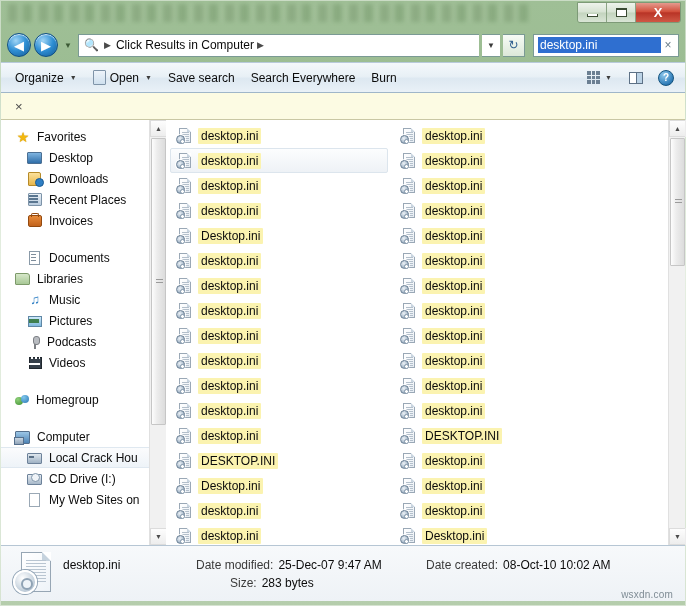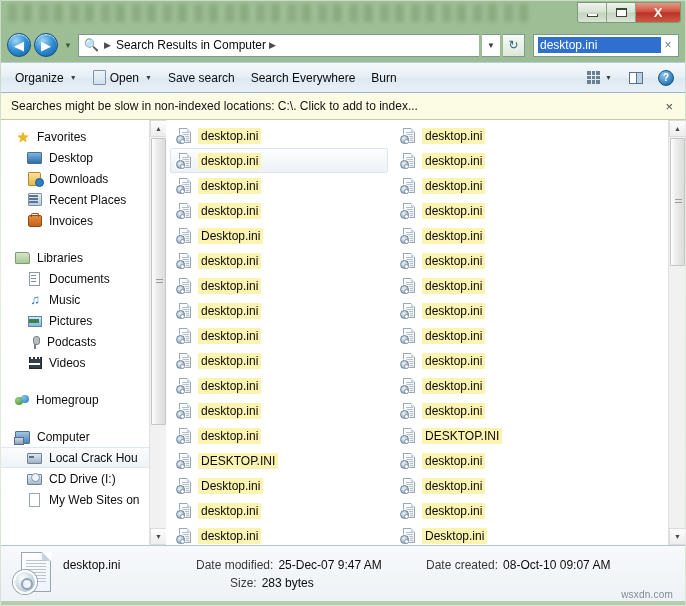--- a/index.html
+++ b/index.html
@@ -429,21 +429,21 @@
     <div class="navbtn">
       <span>▶</span>
     </div>
     <div id="recentdrop">
       <span>▼</span>
     </div>
 
     <div id="crumbbar">
       <span id="crumb-search-icon">🔍</span>
       <span class="sep">▶</span>
-      <span id="crumb-label">Search Results in Computer</span>
+      <span id="crumb-label">Click Results in Computer</span>
       <span class="sep">▶</span>
     </div>
     <div id="crumb-caret">
       <span>▼</span>
     </div>
     <div id="refreshbtn">
       <span>↻</span>
     </div>
 
     <div id="searchbox">
@@ -491,21 +491,20 @@
           <b></b>
           <u></u>
         </span>
     </div>
     <div class="tb-icon-btn" style="padding-left:10px;">
       <span class="help-icon">?</span>
     </div>
   </div>
 
   <div id="notify">
-    <span id="notify-text">Searches might be slow in non-indexed locations: C:\. Click to add to index...</span>
     <span id="notify-close">×</span>
   </div>
 
   <div id="body">
 
     <div id="navpane">
 
       <div class="nav-group">
         <div class="nav-row">
           <span class="nicon ic-star">★</span>
@@ -533,31 +532,31 @@
           <span class="nicon">
               <i class="ic-invoice" style="display:block"></i>
             </span>
           <span>Invoices</span>
         </div>
       </div>
 
       <div class="nav-spacer"></div>
 
       <div class="nav-group">
+        <div class="nav-row child">
+          <span class="nicon">
+              <i class="ic-doc" style="display:block"></i>
+            </span>
+          <span>Documents</span>
+        </div>
         <div class="nav-row">
           <span class="nicon">
               <i class="ic-lib" style="display:block"></i>
             </span>
           <span>Libraries</span>
-        </div>
-        <div class="nav-row child">
-          <span class="nicon">
-              <i class="ic-doc" style="display:block"></i>
-            </span>
-          <span>Documents</span>
         </div>
         <div class="nav-row child">
           <span class="nicon ic-music">♫</span>
           <span>Music</span>
         </div>
         <div class="nav-row child">
           <span class="nicon">
               <i class="ic-pic" style="display:block"></i>
             </span>
           <span>Pictures</span>
@@ -888,20 +887,20 @@
           <span class="dvalue">25-Dec-07 9:47 AM</span>
         </span>
         <span class="dline pad-left">
           <span class="dlabel">Size:</span>
           <span class="dvalue">283 bytes</span>
         </span>
       </div>
       <div class="dcol">
         <span class="dline">
           <span class="dlabel">Date created:</span>
-          <span class="dvalue">08-Oct-10 09:07 AM</span>
+          <span class="dvalue">08-Oct-10 10:02 AM</span>
         </span>
       </div>
     </div>
     <div id="watermark">wsxdn.com</div>
   </div>
 
 </div>
 
 </body></html>

